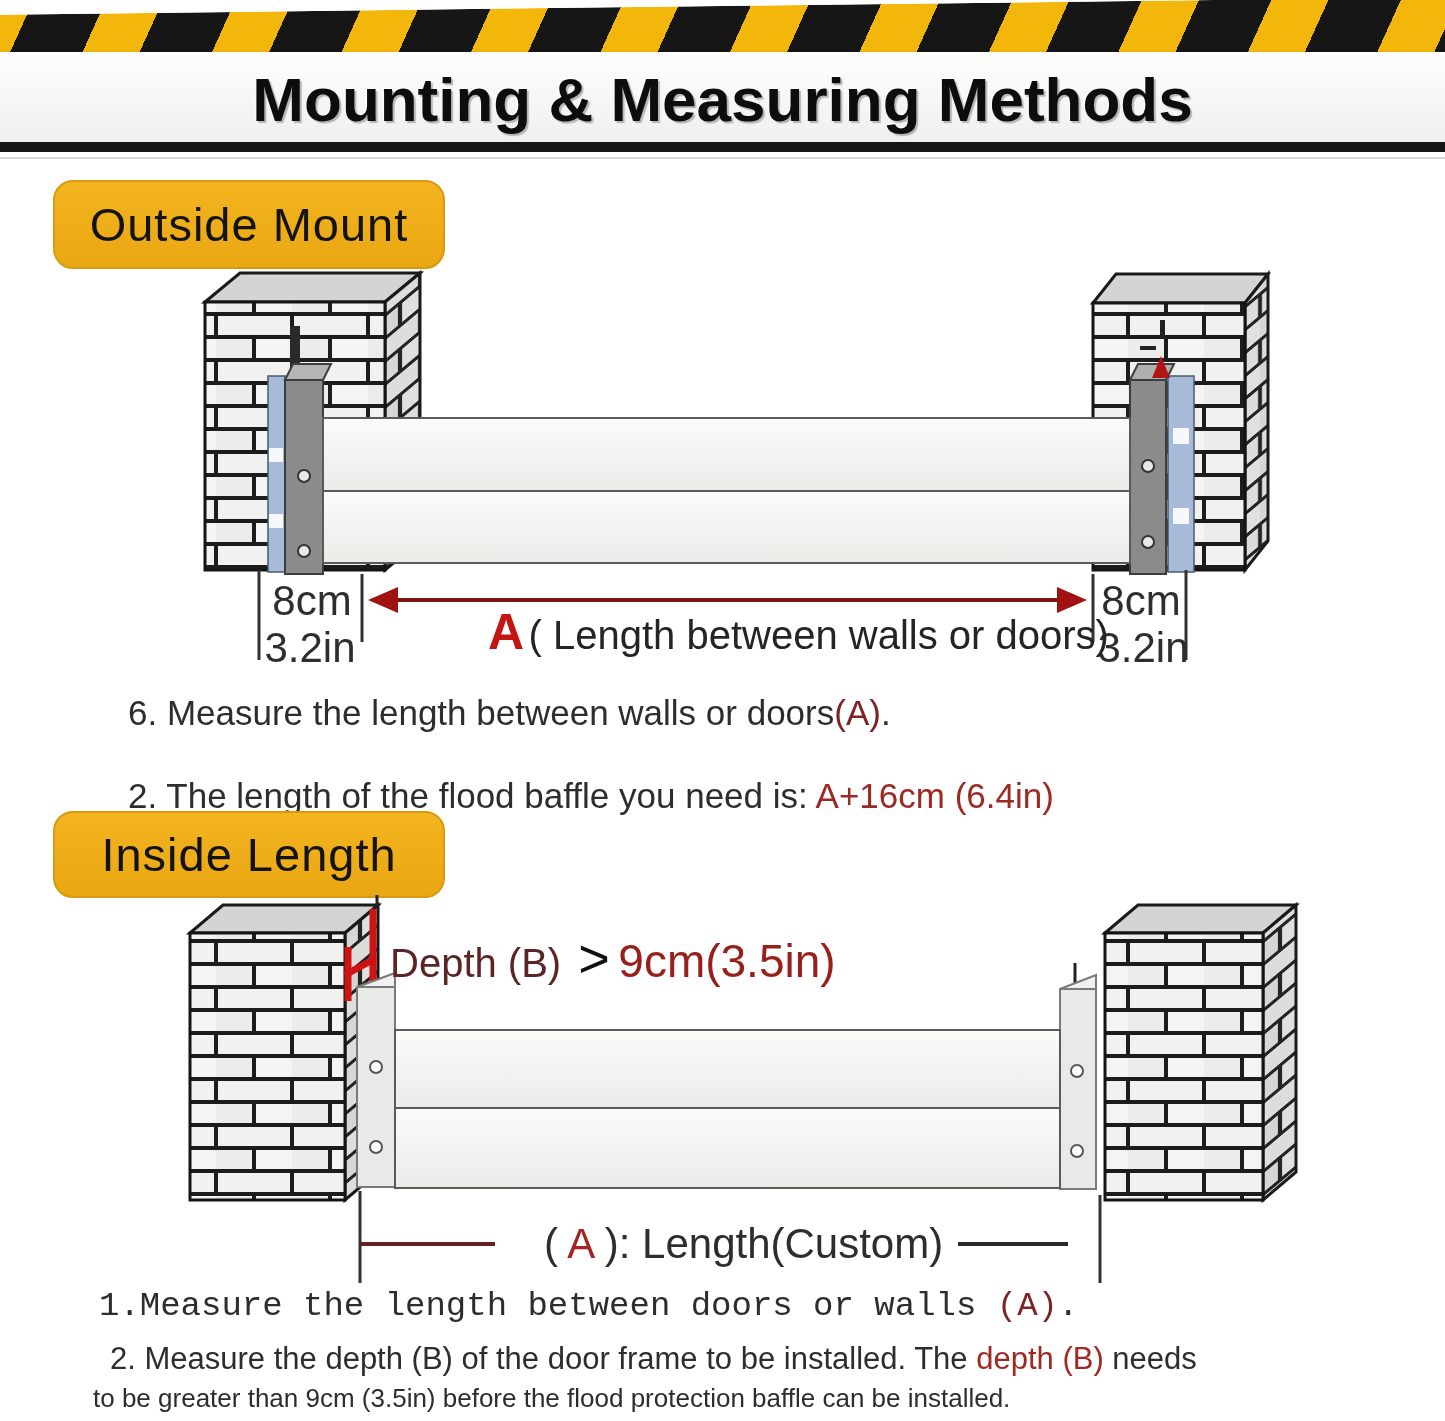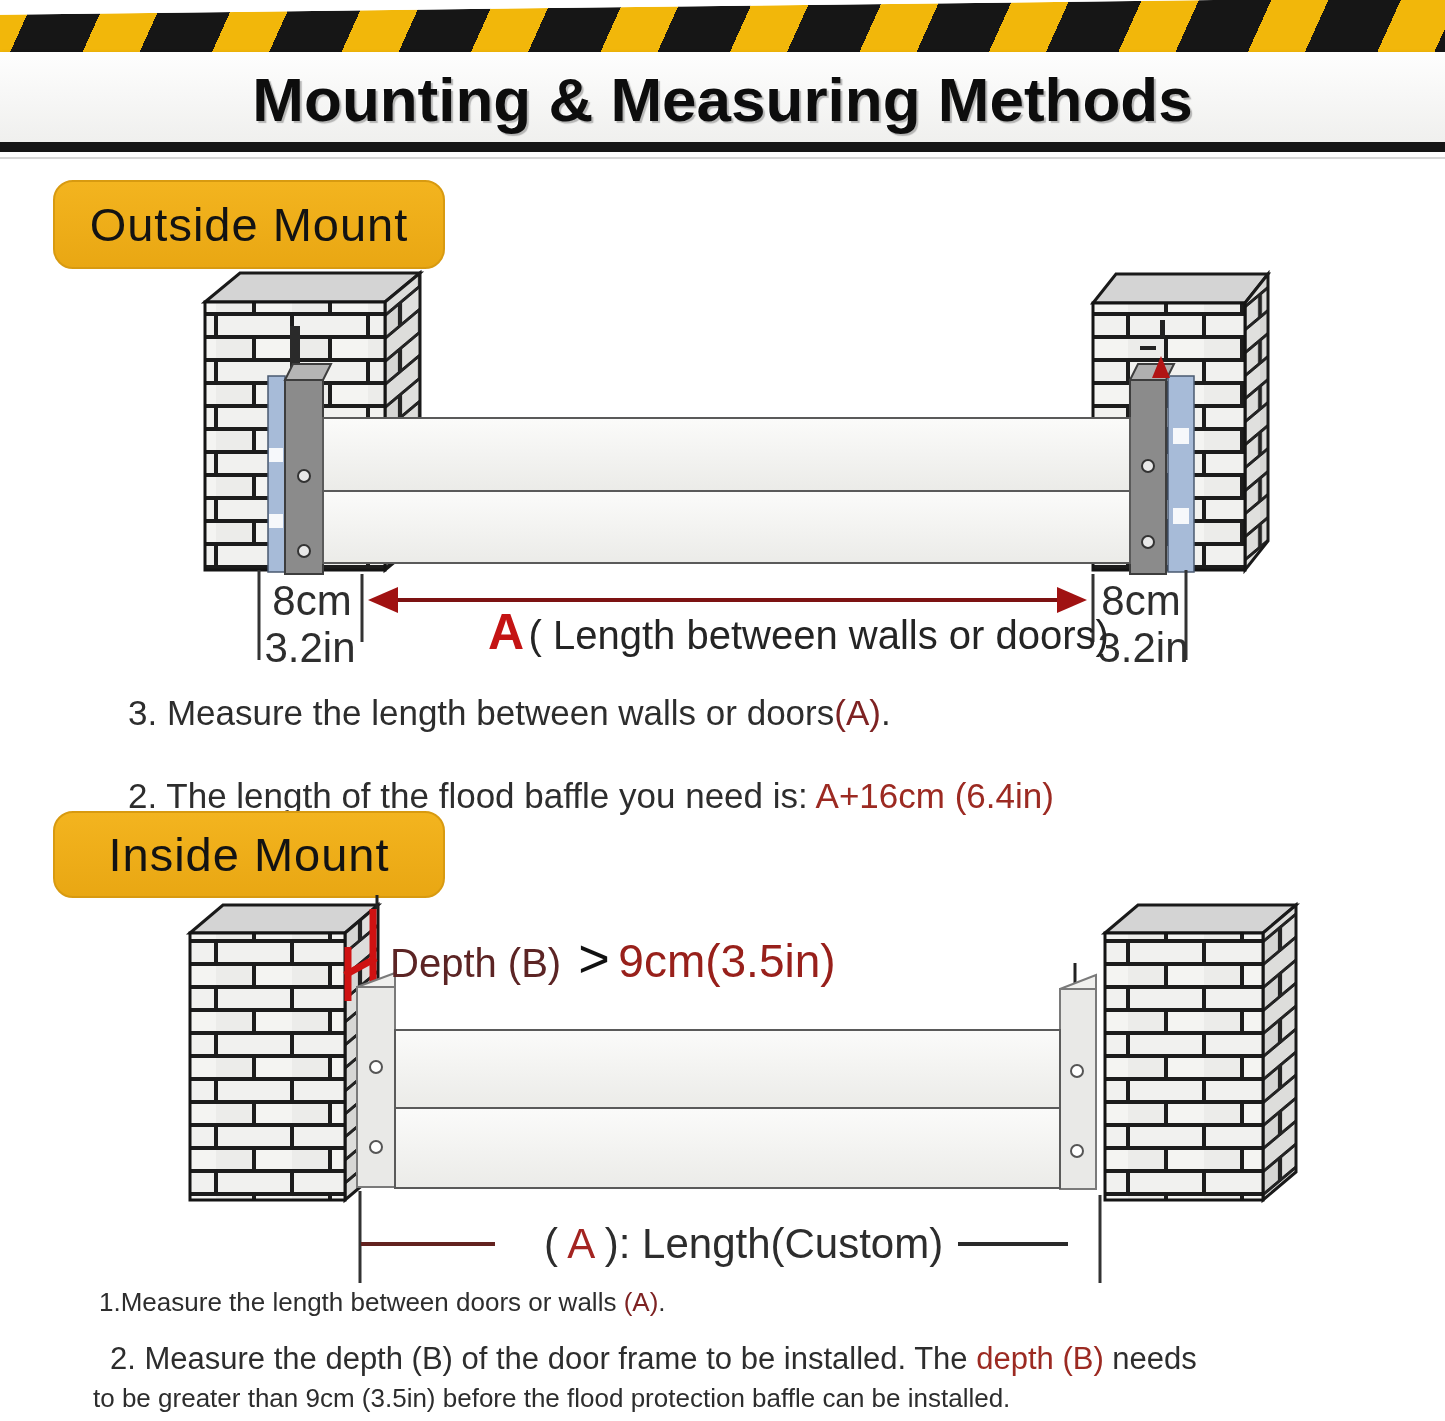--- a/index.html
+++ b/index.html
@@ -46,21 +46,21 @@
   #svg-outside { top:268px; }
   #svg-inside  { top:895px; }
   svg text { font-family:"Liberation Sans", sans-serif; }
 
   
   .step { position:absolute; white-space:nowrap; font-size:35px; color:#2d2d2d; }
   .step .red  { color:#9c2a22; }
   .step .reda { color:#7e2222; }
   #o-step1 { left:128px; top:693px; }
   #o-step2 { left:128px; top:747px;margin-top:29px; }
-  #i-step1 { left:99px;  top:1287px; font-size:26px; }
+  #i-step1 { left:99px;  top:1287px; font-size:34px;font-family:Liberation Mono, monospace; }
   #i-step2a{ left:110px; top:1341px; font-size:31px; }
   #i-step2b{ left:93px;  top:1383px; font-size:26px; }
 </style>
 </head>
 <body>
 
 <div class="canvas">
 
   <div class="hazard"></div>
   <div class="title-band">
@@ -147,28 +147,28 @@
       <text x="1001" y="347" text-anchor="middle" font-size="42" fill="#2e2e2e">8cm</text>
       <text x="1003" y="394" text-anchor="middle" font-size="42" fill="#2e2e2e">3.2in</text>
       <text x="348" y="381">
         <tspan font-size="50" font-weight="bold" fill="#c41414">A</tspan>
         <tspan font-size="40" fill="#242424">( Length between walls or doors)</tspan>
       </text>
     </g>
   </svg>
 
   <div class="step" id="o-step1">
-    <span>3. Measure the length between walls or doors</span><span class="reda">(A)</span><span>.</span>
+    <span>6. Measure the length between walls or doors</span><span class="reda">(A)</span><span>.</span>
   </div>
   <div class="step" id="o-step2">
     <span>2. The length of the flood baffle you need is: </span><span class="red">A+16cm (6.4in)</span>
   </div>
 
   <div class="badge" id="badge-inside">
-    <span>Inside Mount</span>
+    <span>Inside Length</span>
   </div>
 
   <svg id="svg-inside" class="diagram" width="1160" height="400" viewBox="0 0 1160 400">
 
     <g>
       <polygon points="50,38 83,10 238,10 205,38" fill="#d4d4d4" stroke="#1a1a1a" stroke-width="3"></polygon>
       <polygon points="205,38 238,10 238,277 205,305" fill="url(#brickSide)" stroke="#1a1a1a" stroke-width="3"></polygon>
       <rect x="50" y="38" width="155" height="267" fill="url(#brickA)" stroke="#141414" stroke-width="3"></rect>
     </g>
 

